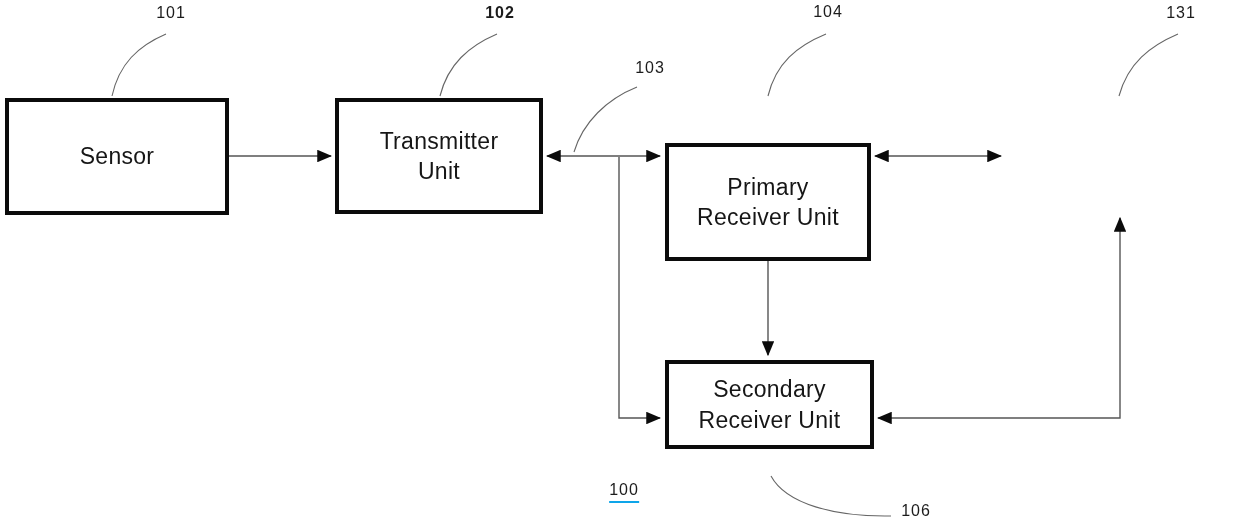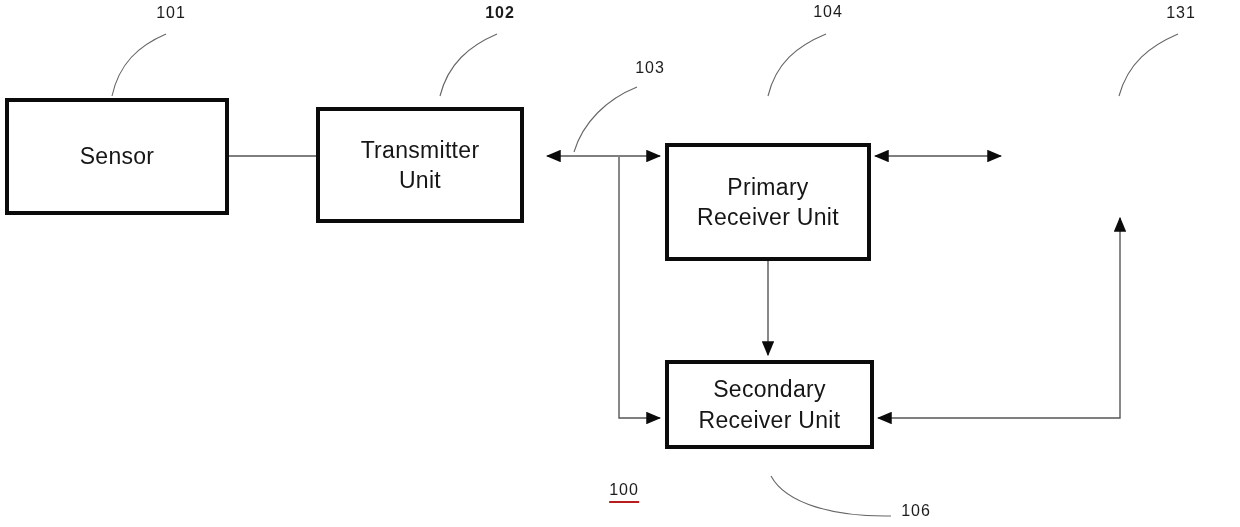--- a/index.html
+++ b/index.html
@@ -43,21 +43,21 @@
   .ref {
     position: absolute;
     transform: translateX(-50%);
     font-size: 16px;
     line-height: 1;
     color: #1c1c1c;
     letter-spacing: 1px;
     white-space: nowrap;
   }
   .ref.underlined {
-    border-bottom: 2px solid #b91c1c;
+    border-bottom: 2px solid #0ea5e9;
     padding-bottom: 3px;
   }
 </style>
 </head>
 <body>
 
 <div class="stage">
 
   <svg class="wires" viewBox="0 0 1240 527">
     <defs>
@@ -85,21 +85,21 @@
     <path d="M1178,34 C1150,46 1128,63 1119,96" stroke="#666666" stroke-width="1.1" fill="none"></path>
     <path d="M771,476 C786,504 835,517 891,516" stroke="#666666" stroke-width="1.1" fill="none"></path>
   </svg>
 
   <div class="box" style="left:5px; top:98px; width:224px; height:117px;text-align:center;">
     <div class="box-label">
       <span>Sensor</span>
     </div>
   </div>
 
-  <div class="box" style="left:316px; top:98px; width:208px; height:116px;margin-top:9px;">
+  <div class="box" style="left:335px; top:98px; width:208px; height:116px;">
     <div class="box-label">
       <span>Transmitter</span>
       <span>Unit</span>
     </div>
   </div>
 
   <div class="box" style="left:665px; top:97px; width:206px; height:118px;margin-top:46px;">
     <div class="box-label">
       <span>Primary</span>
       <span>Receiver Unit</span>

